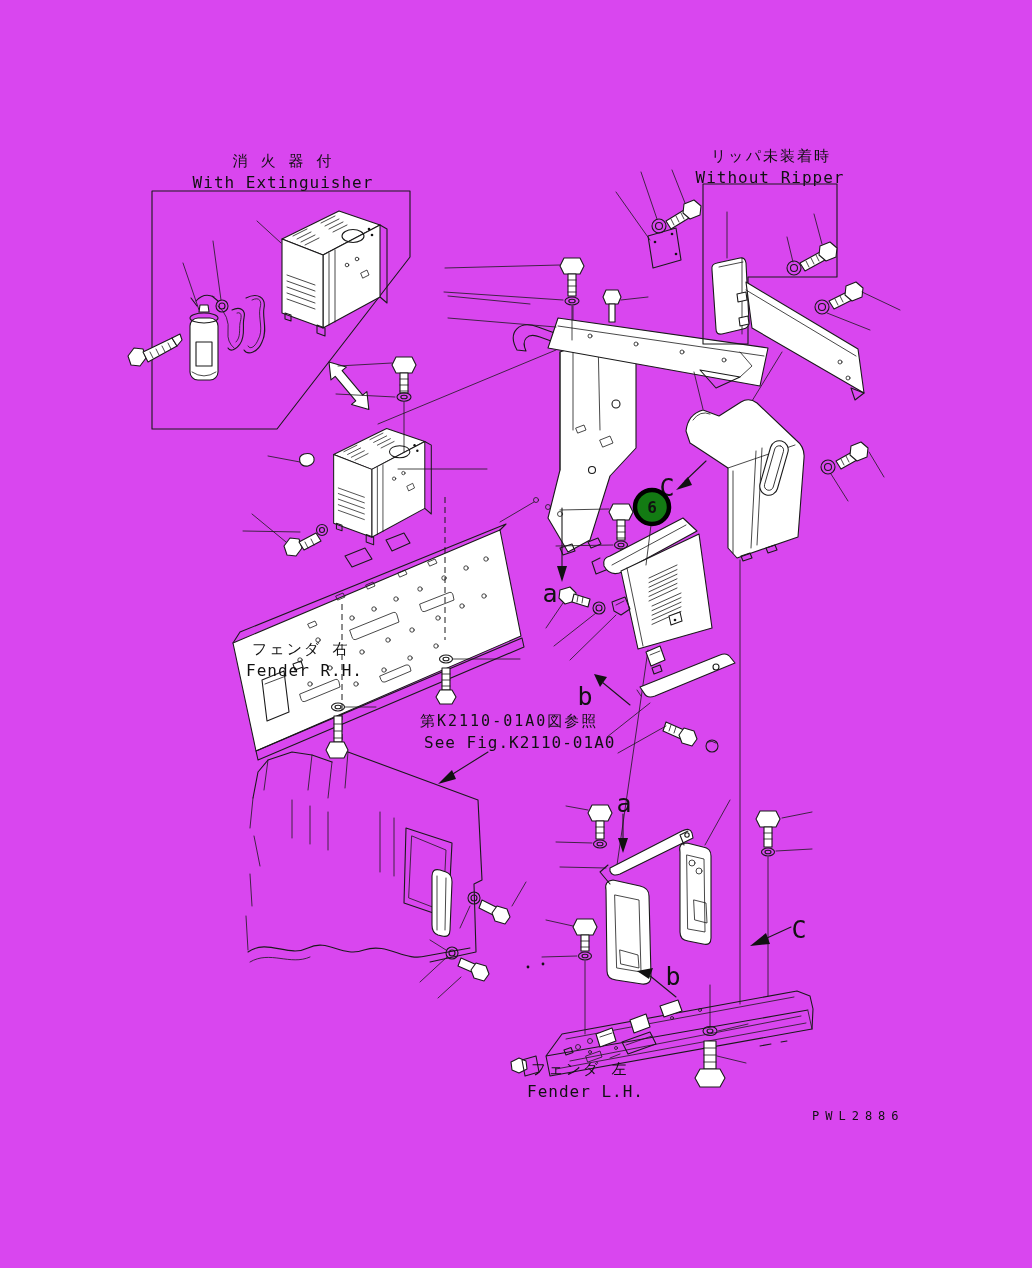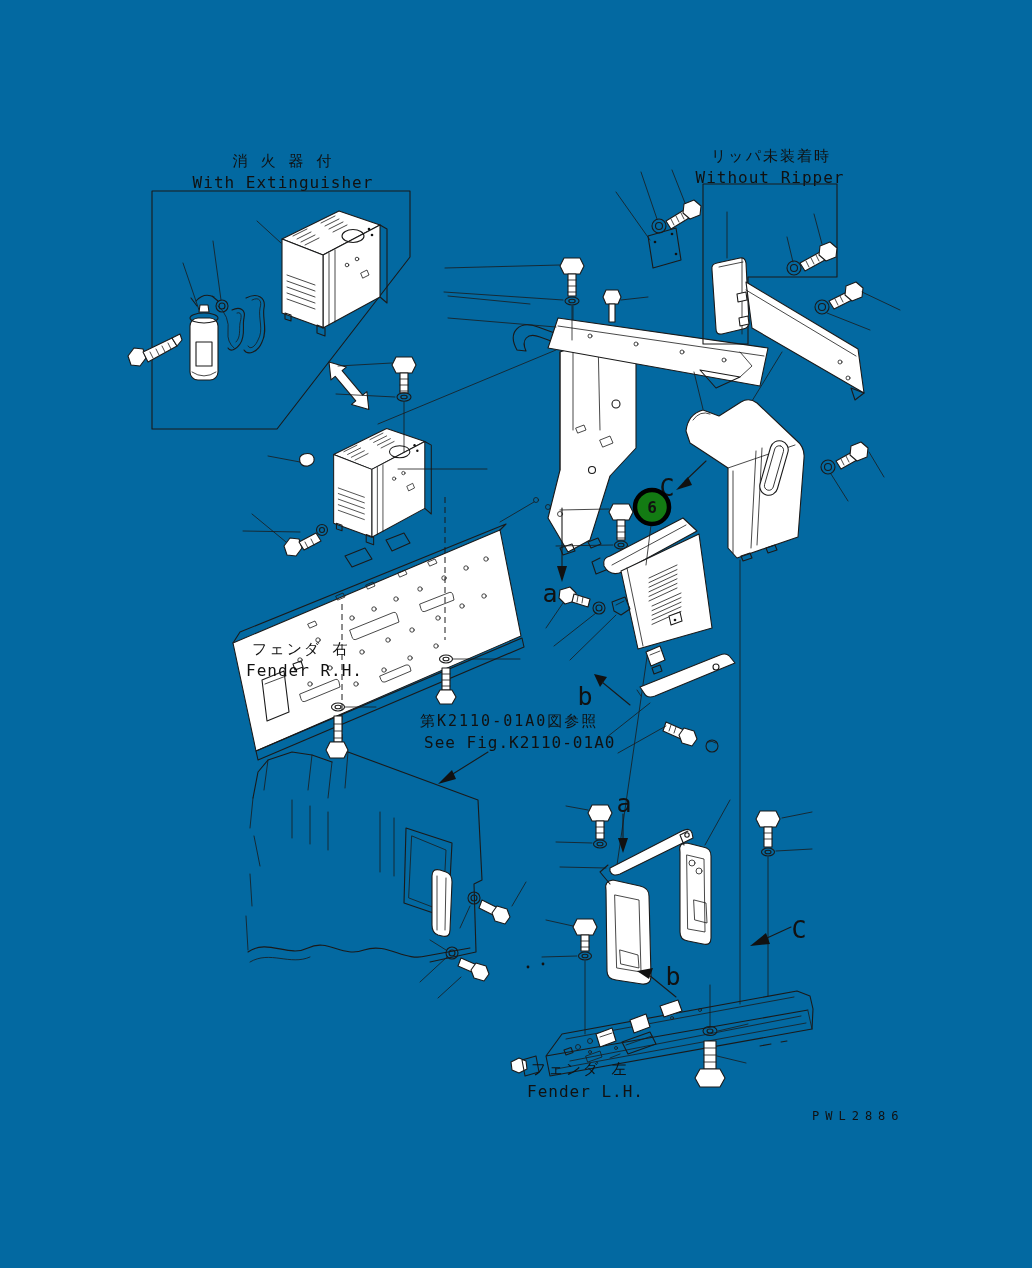--- a/index.html
+++ b/index.html
@@ -1,16 +1,16 @@
 <!DOCTYPE html>
 <html><head>
 <meta charset="utf-8">
 <style>
   html,body{margin:0;padding:0;background:#ffffff;}
-  .wrap{width:1032px;height:1268px;position:relative;background:#0369a1;overflow:hidden;text-decoration:underline;}
+  .wrap{width:1032px;height:1268px;position:relative;background:#d946ef;overflow:hidden;text-decoration:underline;}
   svg{display:block;}
   .s{stroke:#1a1a1a;stroke-width:1.1;fill:none;stroke-linejoin:round;stroke-linecap:round;}
   .sw{stroke:#1a1a1a;stroke-width:1.1;fill:#ffffff;stroke-linejoin:round;stroke-linecap:round;}
   .tn{stroke:#1a1a1a;stroke-width:0.8;fill:none;stroke-linecap:round;}
   .dash{stroke:#1a1a1a;stroke-width:1;fill:none;stroke-dasharray:6 4;}
   .fb{fill:#111;stroke:none;}
   .dot{fill:#111;stroke:none;}
   text{font-family:"DejaVu Sans Mono","DejaVu Sans",monospace;fill:#111;}
   .jp{font-size:15px;letter-spacing:2px;}
   .en{font-size:16px;letter-spacing:1px;}

